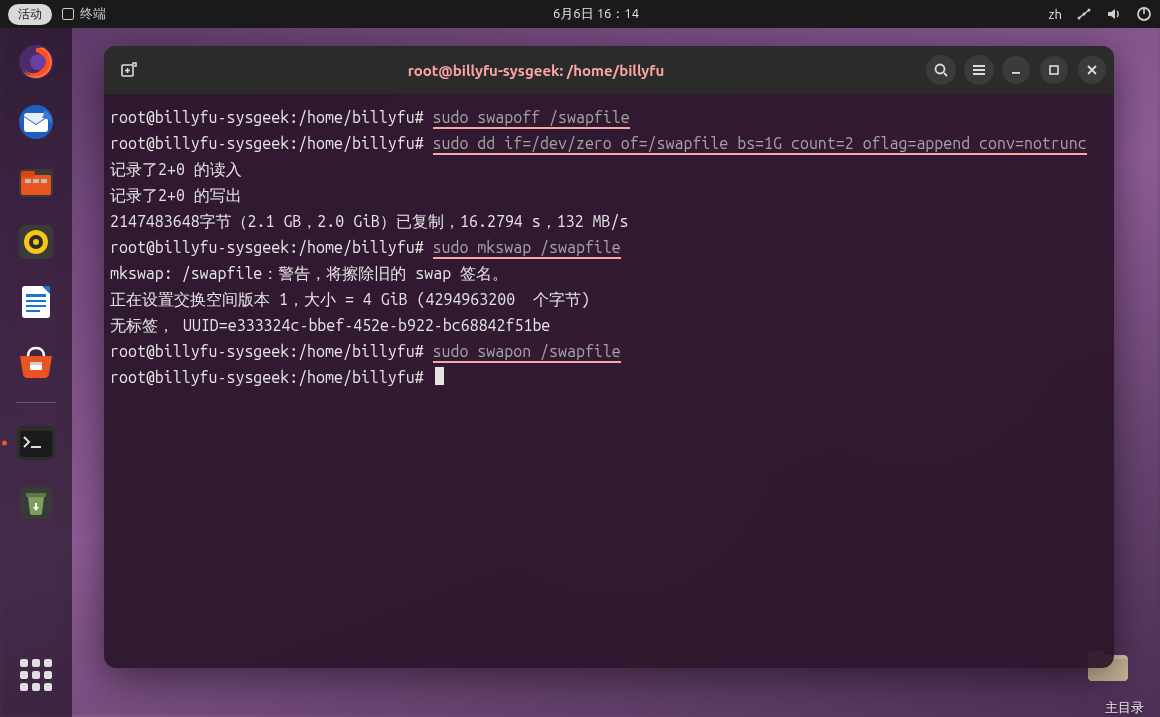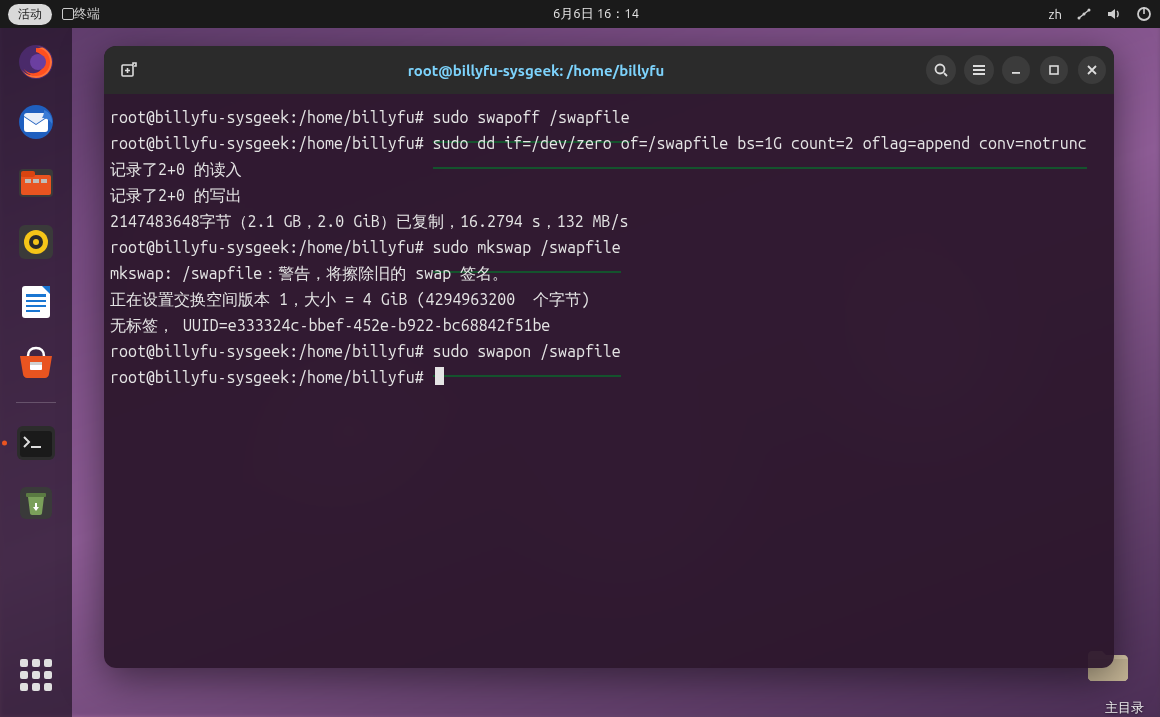--- a/index.html
+++ b/index.html
@@ -24,21 +24,21 @@
   .topbar {
     position: absolute; top: 0; left: 0; right: 0; height: 28px;
     background: #1a1a1a; color: #e6e6e6;
     display: flex; align-items: center; font-size: 13px;
     padding: 7px 8px; z-index: 100;
   }
   .topbar .pill {
     background: #d9d9d9; color: #222; padding: 2px 10px 2px 10px;
     border-radius: 12px; font-size: 12px; margin-right: 10px;
   }
-  .topbar .appmenu { display: flex; align-items: center; color: #ccc; }
+  .topbar .appmenu { display: flex; align-items: center; gap: 6px; color: #ccc; }
   .topbar .appmenu .sq { width: 12px; height: 12px; border: 1.5px solid #ccc; border-radius: 2px; display: inline-block; }
   .topbar .center { position: absolute; left: 50%; transform: translateX(-50%); margin-left: 16px; }
   .topbar .right { margin-left: auto; display: flex; align-items: center; gap: 14px; justify-content: flex-end; }
   .topbar .right .ico { width: 16px; height: 16px; display: inline-flex; align-items: center; justify-content: center; }
   .topbar svg { fill: #ccc; }
 
   
   .dock {
     position: absolute; left: 0; top: 28px; bottom: 0; width: 72px;
     background: rgba(20, 10, 24, 0.6);
@@ -83,38 +83,38 @@
   }
   .titlebar {
     height: 48px; background: #2b2b2b; display: flex; align-items: center;
     padding: 0 8px; gap: 8px; flex-shrink: 0;
   }
   .titlebar .tb-btn {
     width: 34px; height: 34px; border-radius: 6px;
     display: flex; align-items: center; justify-content: center;
     color: #ddd;
   }
-  .titlebar .title { flex: 1; text-align: center; font-weight: 600; color: #7dd3fc; font-size: 15px; }
+  .titlebar .title { flex: 1; text-align: center; font-weight: 600; color: #fca5a5; font-size: 15px; }
   .titlebar .win-controls { display: flex; gap: 10px; }
   .titlebar .wc {
     width: 28px; height: 28px; border-radius: 50%; background: #3b3b3b;
     display: flex; align-items: center; justify-content: center; color: #ddd;
   }
   .titlebar .wc.close { background: #3b3b3b; }
   .titlebar .wc svg { width: 12px; height: 12px; fill: #ddd; }
 
   .term {
     flex: 1; padding: 10px 6px 6px 6px;
     font-family: "Ubuntu Mono", "DejaVu Sans Mono", Consolas, monospace;
     font-size: 16px; line-height: 26px; color: #e4e4e4;
     white-space: pre; overflow: hidden;
   }
   .term .line { display: block; }
   .term .prompt { color: #e4e4e4; }
-  .term .cmd { color: #e5e5e5; border-bottom: 2px solid #14532d; padding-bottom: 15px; }
+  .term .cmd { color: #a3a3a3; border-bottom: 2px solid #fca5a5; padding-bottom: 1px; }
   .term .cursor {
     display: inline-block; width: 9px; height: 18px; background: #e4e4e4;
     vertical-align: -2px; margin-left: 2px;
   }
 </style>
 </head>
 <body>
 
 <div class="bg"></div>
 

